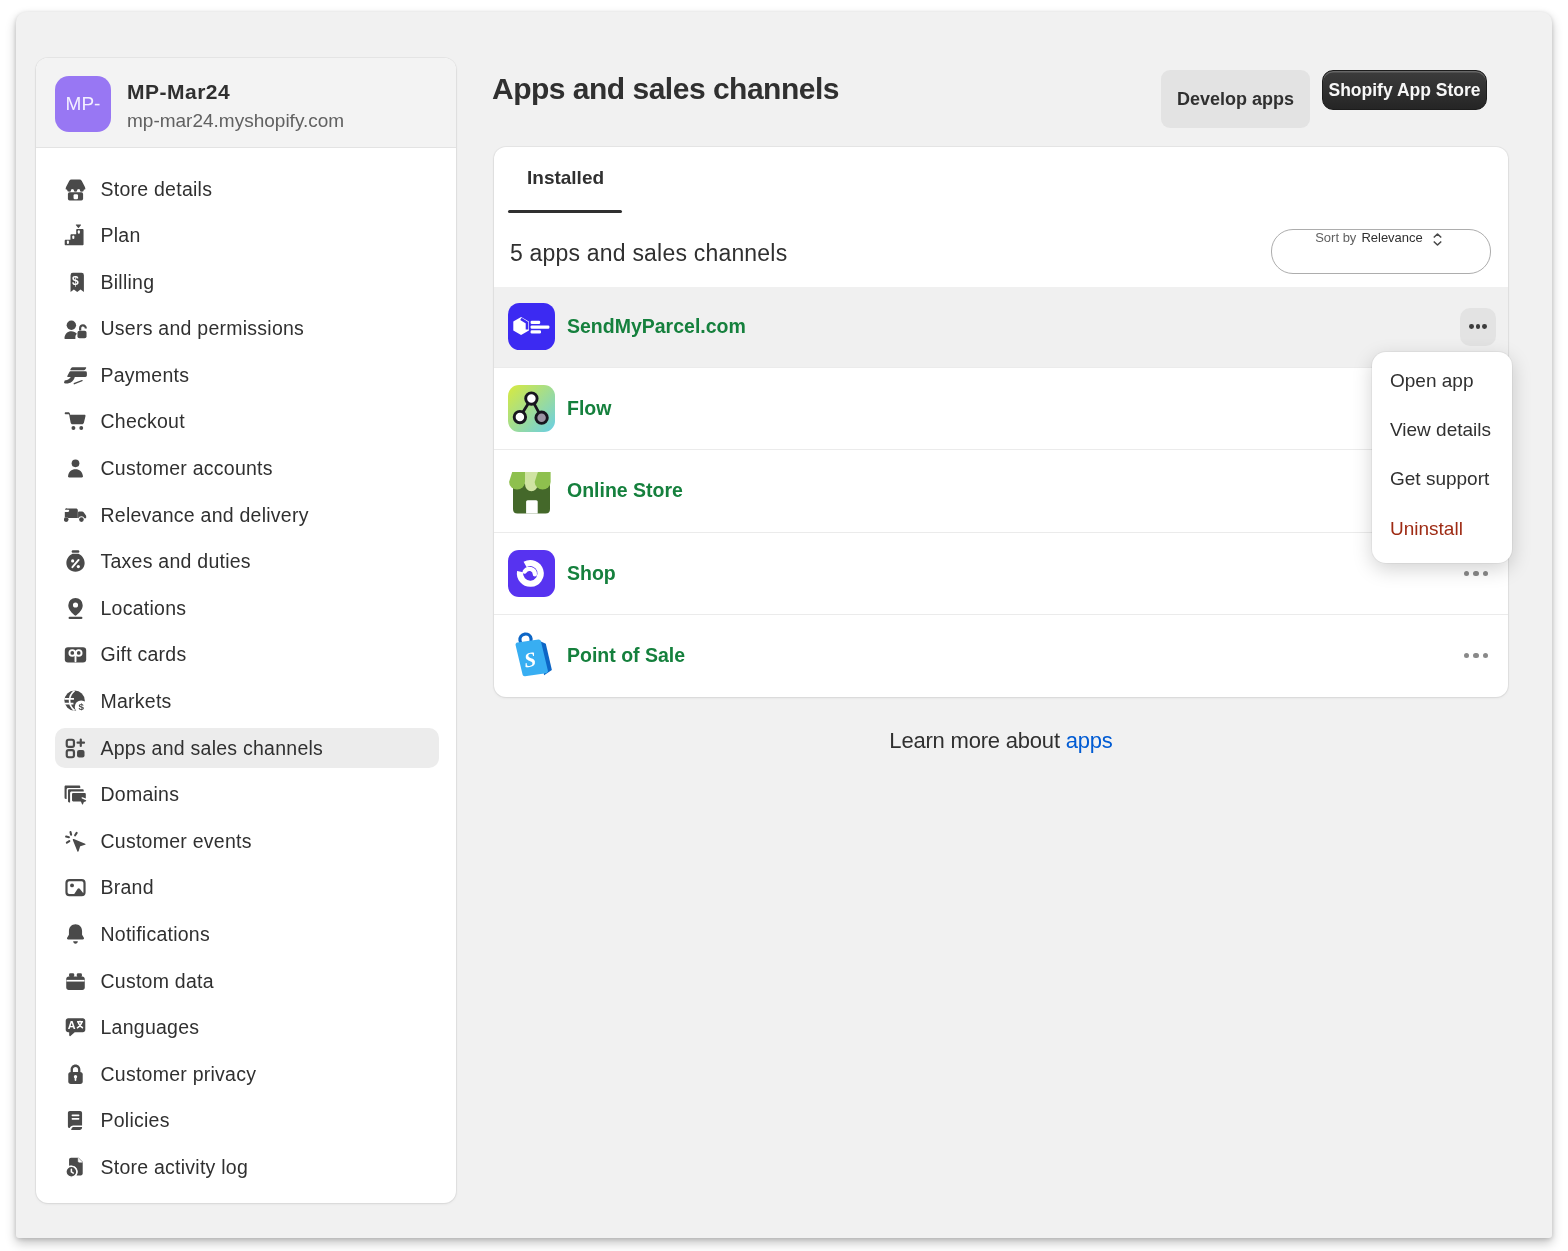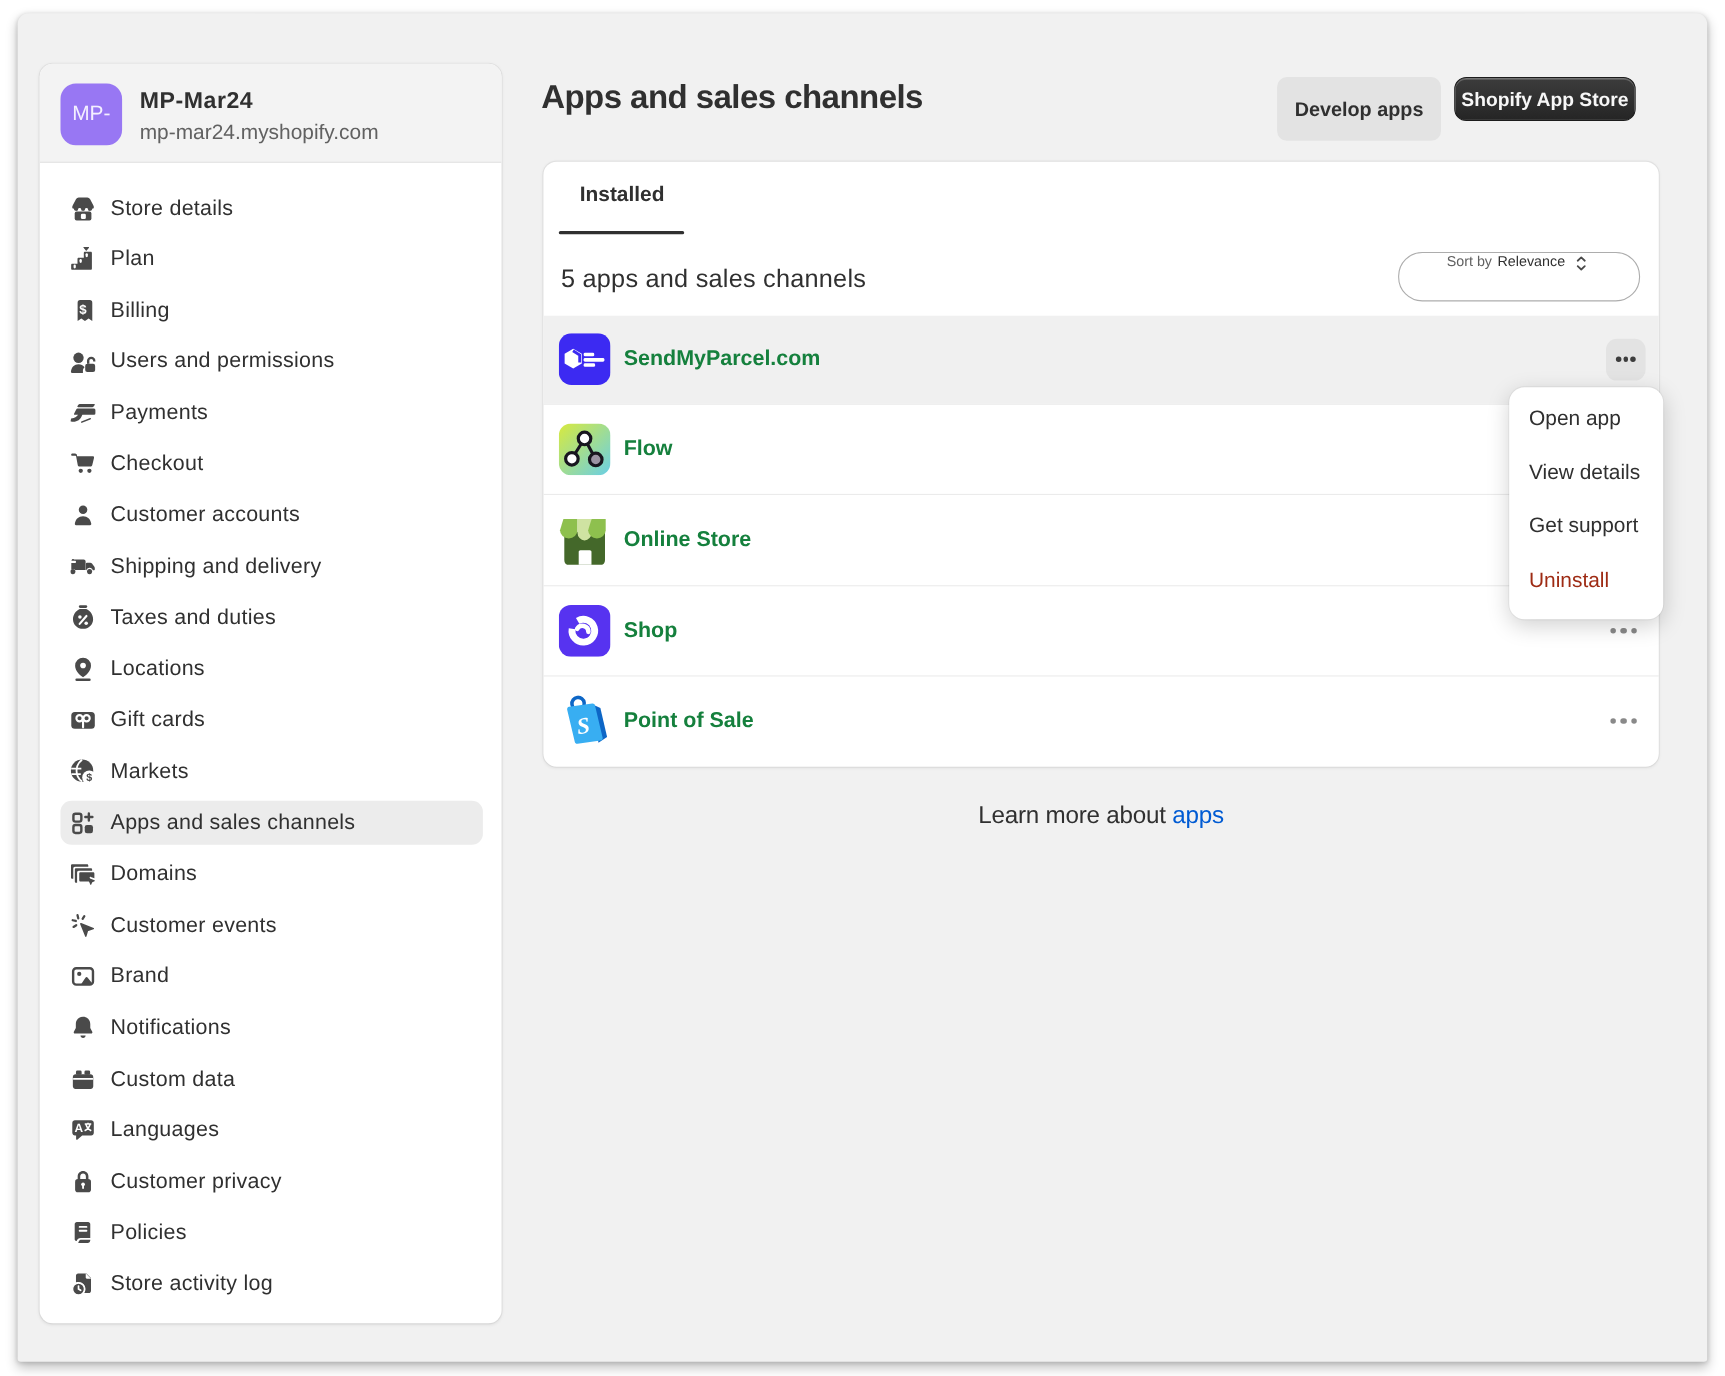--- a/index.html
+++ b/index.html
@@ -129,21 +129,21 @@
           <svg viewBox="0 0 20 20">
             <g class="up" transform="translate(10 10) scale(1.12) translate(-10 -10)">
               <path class="ic" d="M3.6 4.6h6.8c.8 0 1.4.6 1.4 1.4v6H4.5c-.4-.4-1-.7-1.7-.7-.4 0-.8.1-1.1.3V7.2h2.5c.5 0 .9-.4.9-.9s-.4-.8-.9-.8H1.8c.2-.9 1-1.5 1.8-.9z"></path>
               <path class="ic" d="M1.6 7.2h2.6c.5 0 .9-.4.9-.9s-.4-.9-.9-.9H1.7z" opacity="0"></path>
               <path class="ic" d="M13 6.9h2.1c.5 0 .9.2 1.2.6l1.7 2.3c.2.3.3.6.3 1v.7c0 .4-.3.7-.7.7h-.7c-.3-1-1.2-1.7-2.3-1.7s-2 .7-2.3 1.7H12V7.6c0-.4.5-.7 1-.7z"></path>
               <circle class="ic" cx="14.6" cy="13.2" r="1.8"></circle>
               <circle class="ic" cx="2.8" cy="13.2" r="1.8"></circle>
               <path class="ic" d="M5.3 12.1h5.5c-.4.3-.7.7-.8 1.1H6.2c-.2-.5-.5-.8-.9-1.1z" opacity="0"></path>
             </g>
           </svg>
-          <span>Shipping and delivery</span>
+          <span>Relevance and delivery</span>
         </div>
       <div class="item">
           <svg viewBox="0 0 20 20">
             <g class="up" transform="translate(10 10) scale(1.12) translate(-10 -10)">
               <path class="ic" d="M8 1.2h4c.6 0 1 .5 1 1 0 .6-.4 1-1 1H8c-.6 0-1-.4-1-1 0-.5.4-1 1-1z"></path>
               <path class="ic" d="M7.7 3.9h4.6c2.8 1.2 4.8 4 4.8 7.2 0 3.8-3.1 6.8-7.1 6.8s-7.1-3-7.1-6.8c0-3.2 2-6 4.8-7.2z"></path>
               <path d="M7.6 14.4l4.8-5.6" stroke="#fff" stroke-width="1.5" stroke-linecap="round" fill="none"></path>
               <circle cx="7.8" cy="9.6" r="1.25" fill="#fff"></circle>
               <circle cx="12.2" cy="13.9" r="1.25" fill="#fff"></circle>
             </g>

